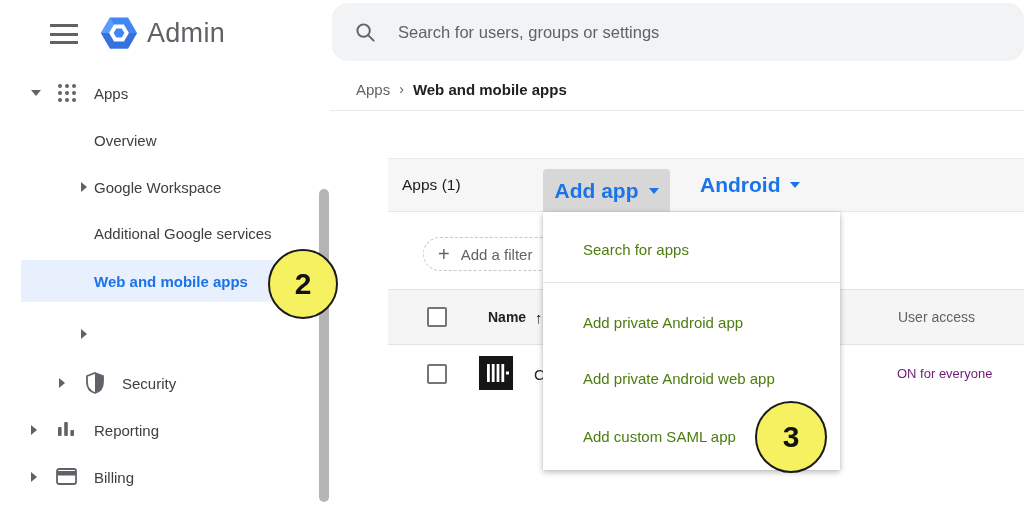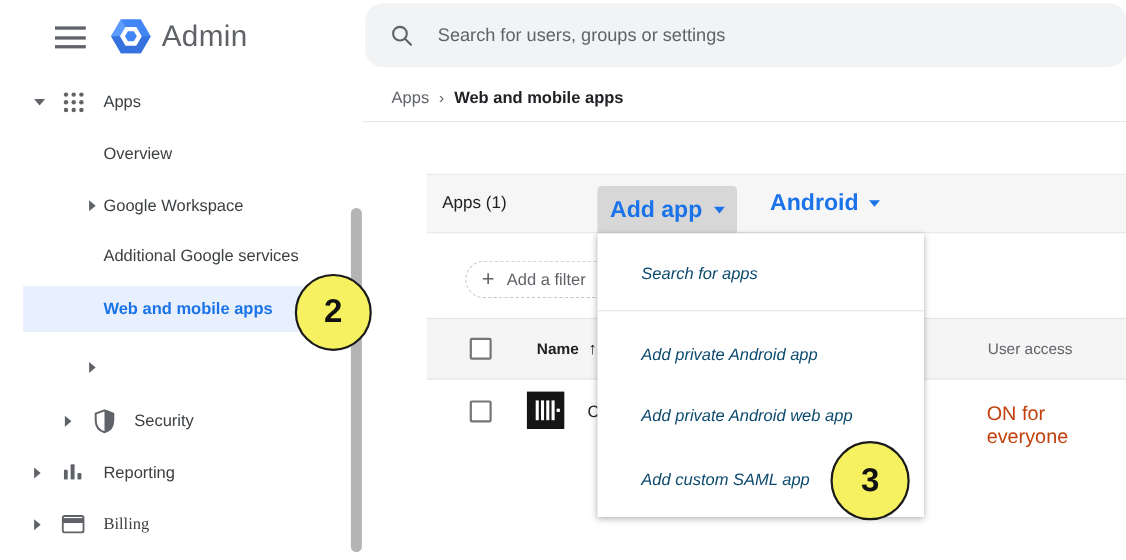--- a/index.html
+++ b/index.html
@@ -71,28 +71,28 @@
     border-top:1px solid #e3e3e3; border-bottom:1px solid #e3e3e3;
   }
   .checkbox { width:20px; height:20px; border:2px solid #757575; border-radius:2px; background:#fff; }
   .hdr-name { position:absolute; left:100px; top:50%; transform:translateY(-50%); font-size:14px; font-weight:bold; color:#202124; }
   .hdr-arrow { position:absolute; left:147px; top:50%; transform:translateY(-50%); font-size:15px; color:#202124; }
   .hdr-access { position:absolute; left:510px; top:50%; transform:translateY(-50%); font-size:14px; color:#5f6368; }
 
   .app-row-check { left:427px; top:364px; }
   .app-logo { left:479px; top:356px; width:34px; height:34px; background:#151515; }
   .row-name { left:534px; top:366px; font-size:15px; color:#202124; }
-  .row-access { left:897px; top:366px; font-size:18px; color:#c2410c; }
+  .row-access { left:897px; top:366px; font-size:13px; color:#701a75; }
 
   
   .menu {
     left:543px; top:212px; width:297px; height:258px; background:#ffffff;
     box-shadow:0 2px 6px rgba(0,0,0,.28), 0 0 1px rgba(0,0,0,.15); z-index:5;
   }
-  .menu-item { position:absolute; left:0; width:100%; height:38px; display:flex; align-items:center; padding-left:40px; font-size:15px; color:#0c4a6e; cursor:pointer; white-space:nowrap;font-style:italic; }
+  .menu-item { position:absolute; left:0; width:100%; height:38px; display:flex; align-items:center; padding-left:40px; font-size:15px; color:#4d7c0f; cursor:pointer; white-space:nowrap; }
   .menu-divider { position:absolute; left:0; top:70px; width:100%; height:1px; background:#e5e5e5; }
 
   
   .anno {
     border-radius:50%; background:#f5f160; border:2px solid #1a1a1a;
     display:flex; align-items:center; justify-content:center;
     font-size:30px; font-weight:bold; color:#111; z-index:10;
   }
   .anno2 { left:268px; top:249px; width:70px; height:70px; }
   .anno3 { left:755px; top:401px; width:72px; height:72px; }
@@ -185,21 +185,21 @@
   <svg class="icon-svg" style="position:absolute; left:58px; top:3px;" width="18" height="17" viewBox="0 0 18 17">
     <g fill="#5f6368">
       <rect x="0" y="6" width="3.6" height="9" rx="1"></rect>
       <rect x="6.2" y="1" width="3.6" height="14" rx="1"></rect>
       <rect x="12.4" y="9" width="3.6" height="6" rx="1"></rect>
     </g>
   </svg>
   <span class="nav-label">Reporting</span>
 </div>
 
-<div class="abs nav-row" style="top:465px;font-family:Liberation Serif, serif;">
+<div class="abs nav-row" style="top:465px;">
   <div class="caret-right" style="left:31px; top:7px;"></div>
   <svg class="icon-svg" style="position:absolute; left:56px; top:3px;" width="21" height="17" viewBox="0 0 21 17">
     <rect x="1" y="1" width="19" height="15" rx="2" fill="none" stroke="#5f6368" stroke-width="1.8"></rect>
     <rect x="1" y="3" width="19" height="4.5" fill="#5f6368"></rect>
   </svg>
   <span class="nav-label">Billing</span>
 </div>
 
 <div class="abs scrollbar"></div>
 

